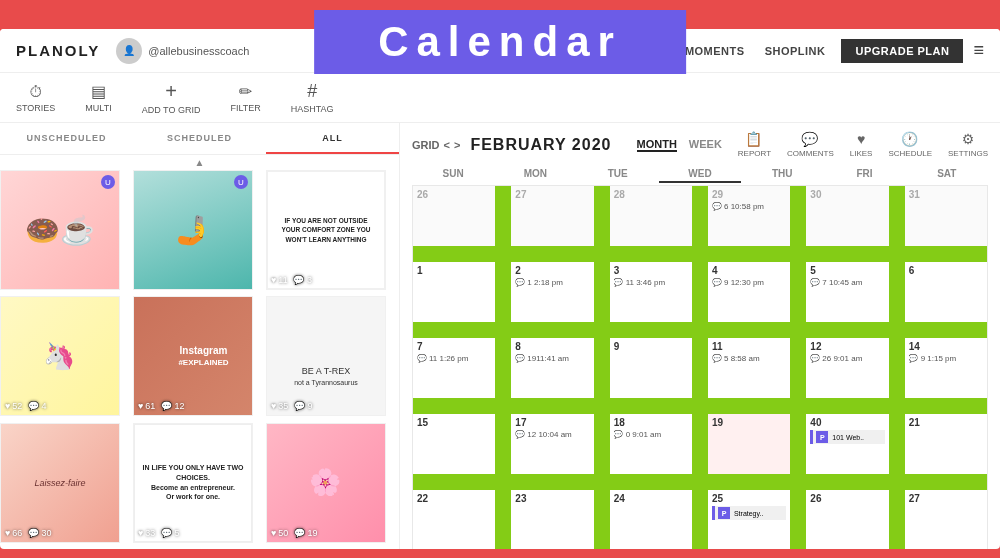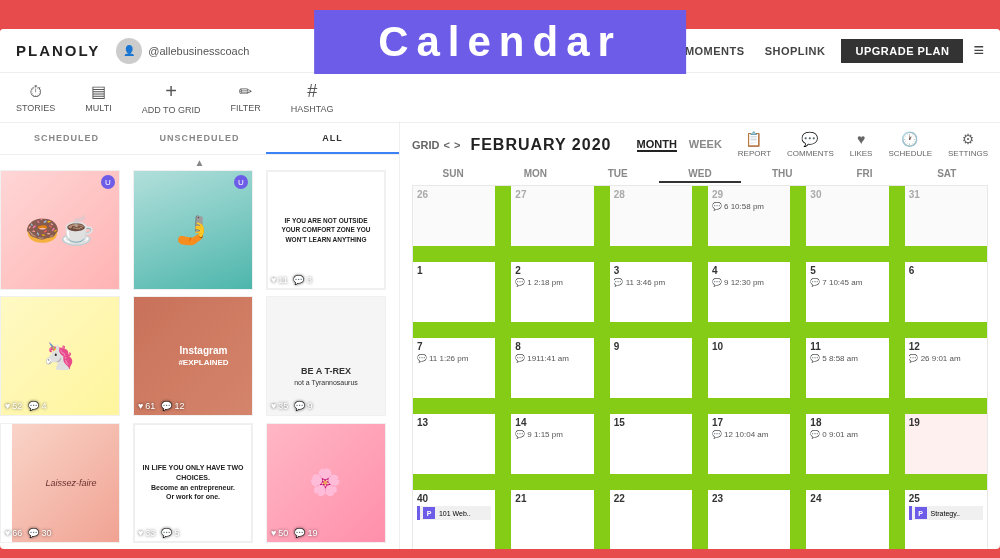--- a/index.html
+++ b/index.html
@@ -153,21 +153,21 @@
       justify-content: center;
       font-size: 9px;
       font-weight: 600;
       color: #888;
       letter-spacing: 1px;
       cursor: pointer;
       border-bottom: 2px solid transparent;
     }
     .filter-tab.active {
       color: #333;
-      border-bottom: 2px solid #3b82f6;
+      border-bottom: 2px solid #ef4444;
     }
     .arrow-up {
       text-align: center;
       font-size: 10px;
       color: #888;
       padding: 2px;
     }
 
     
     .grid-area {
@@ -283,21 +283,20 @@
     .post-cursive {
       background: linear-gradient(135deg, #ffe0e0 0%, #ffc2c2 100%);
       display: flex;
       align-items: center;
       justify-content: center;
       font-size: 10px;
       font-style: italic;
       color: #a44;
       text-align: center;
       padding: 6px;
-      margin-left: 11px;
     }
     .post-choices {
       background: white;
       display: flex;
       align-items: center;
       justify-content: center;
       padding: 6px;
       text-align: center;
       font-size: 7px;
       font-weight: 700;
@@ -480,22 +479,22 @@
     <div class="tool-item">
       <span class="tool-icon" style="font-size:18px;">#</span>
       <span>HASHTAG</span>
     </div>
   </div>
 
   <div class="content-area">
 
     <div class="left-panel">
       <div class="filter-tabs">
+        <div class="filter-tab">UNSCHEDULED</div>
         <div class="filter-tab">SCHEDULED</div>
-        <div class="filter-tab">UNSCHEDULED</div>
         <div class="filter-tab active">ALL</div>
       </div>
       <div class="arrow-up">▲</div>
 
       <div class="grid-area">
 
         <div class="grid-cell">
           <div class="post-donut grid-cell-img">🍩☕</div>
           <div class="cell-badge">U</div>
         </div>
@@ -527,21 +526,21 @@
             <div style="font-size:10px;font-weight:700;margin-bottom:2px;">Instagram</div>
             <div style="font-size:8px;">#EXPLAINED</div>
           </div>
           <div class="cell-meta">
             <span>♥ <span>61</span></span>
             <span>💬 <span>12</span></span>
           </div>
         </div>
         <div class="grid-cell">
           <div class="post-trex grid-cell-img">
-            <div style="font-size:9px;font-weight:700;margin-bottom:3px;margin-top:40px;">BE A T-REX</div>
+            <div style="font-size:9px;font-weight:400;margin-bottom:3px;margin-top:40px;">BE A T-REX</div>
             <div style="font-size:7px;">not a Tyrannosaurus</div>
           </div>
           <div class="cell-meta">
             <span>♥ <span>35</span></span>
             <span>💬 <span>9</span></span>
           </div>
         </div>
 
         <div class="grid-cell">
           <div class="post-cursive grid-cell-img" style="background:linear-gradient(135deg,#f9d4c8,#f0a090);">
@@ -669,33 +668,27 @@
         </div>
         <div class="cal-cell">
           <div class="cal-date">8</div>
           <div class="cal-event"><span class="comment-icon">💬</span>1911:41 am</div>
         </div>
 
         <div class="cal-cell">
             <div class="cal-date">9</div>
           </div>
         <div class="cal-cell">
-            <div class="cal-date">10</div>
-          </div>
-        <div class="cal-cell">
           <div class="cal-date">11</div>
           <div class="cal-event"><span class="comment-icon">💬</span>5  8:58 am</div>
         </div>
         <div class="cal-cell">
           <div class="cal-date">12</div>
           <div class="cal-event"><span class="comment-icon">💬</span>26  9:01 am</div>
         </div>
-        <div class="cal-cell">
-            <div class="cal-date">13</div>
-          </div>
         <div class="cal-cell">
           <div class="cal-date">14</div>
           <div class="cal-event"><span class="comment-icon">💬</span>9  1:15 pm</div>
         </div>
         <div class="cal-cell">
             <div class="cal-date">15</div>
           </div>
 
         <div class="cal-cell">
           <div class="cal-date">17</div>

